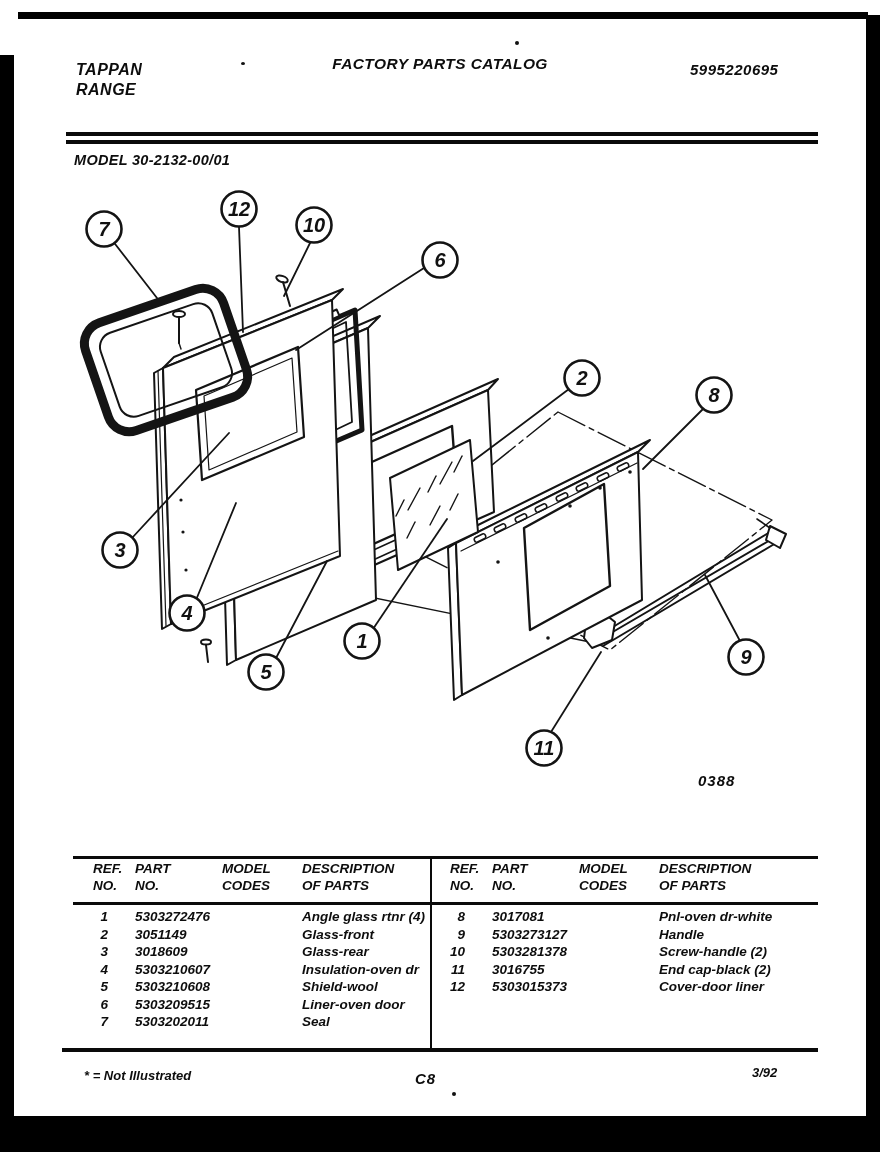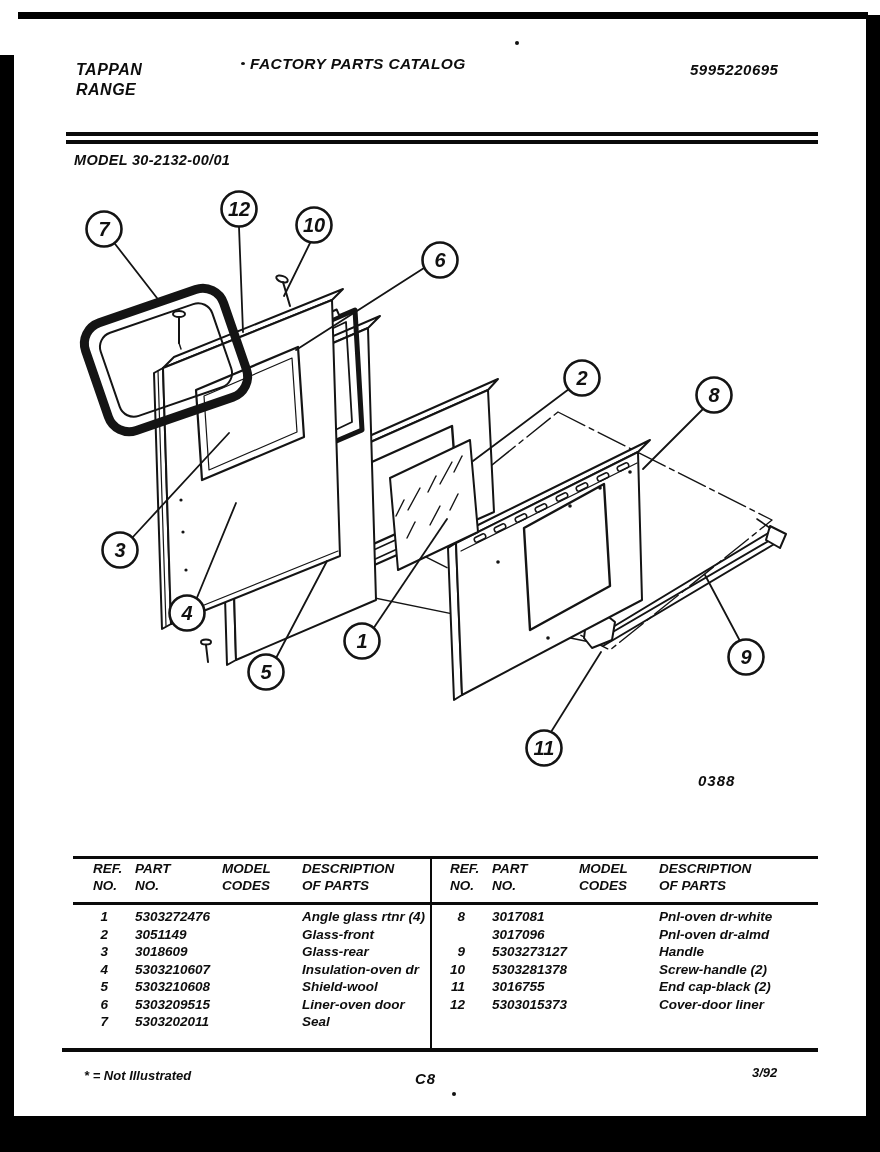--- a/index.html
+++ b/index.html
@@ -3,21 +3,21 @@
 <meta charset="utf-8">
 <style>
   html,body{margin:0;padding:0;background:#666;}
   #page{position:relative;width:880px;height:1152px;background:#ffffff;overflow:hidden;
         font-family:"Liberation Sans",sans-serif;color:#0d0d0d;font-style:italic;}
   .t{position:absolute;white-space:nowrap;font-weight:700;}
   .bar{position:absolute;background:#000;}
   .rule{position:absolute;background:#0a0a0a;}
   
   .brand{left:76px;font-size:16px;letter-spacing:.5px;}
-  .title{left:250px;top:55px;width:380px;text-align:left;font-size:15.5px;letter-spacing:.4px;}
+  .title{left:250px;top:55px;width:380px;text-align:center;font-size:15.5px;letter-spacing:.4px;}
   .docnum{left:690px;top:61px;font-size:15px;letter-spacing:.5px;}
   .model{left:74px;top:152px;font-size:14.5px;letter-spacing:.3px;}
   
   #diag{position:absolute;left:0;top:170px;width:880px;height:680px;}
   #diag *{vector-effect:non-scaling-stroke;}
   .figcode{left:698px;top:772px;font-size:15px;letter-spacing:1px;}
   
   .tgroup{position:absolute;top:860px;font-size:13.5px;font-weight:700;}
   .tgroup .hdr,.tgroup .row{display:grid;grid-template-columns:15px 114px 80px 1fr;}
   .tgroup{line-height:17.5px;}
@@ -314,26 +314,20 @@
       <div>OF PARTS</div>
     </div>
     <div class="rows">
       <div class="row">
           <div class="cell-ref">8</div>
           <div class="cell-part">3017081</div>
           <div></div>
           <div>Pnl-oven dr-white</div>
         </div>
       <div class="row">
-          <div class="cell-ref"></div>
-          <div class="cell-part">3017096</div>
-          <div></div>
-          <div>Pnl-oven dr-almd</div>
-        </div>
-      <div class="row">
           <div class="cell-ref">9</div>
           <div class="cell-part">5303273127</div>
           <div></div>
           <div>Handle</div>
         </div>
       <div class="row">
           <div class="cell-ref">10</div>
           <div class="cell-part">5303281378</div>
           <div></div>
           <div>Screw-handle (2)</div>

